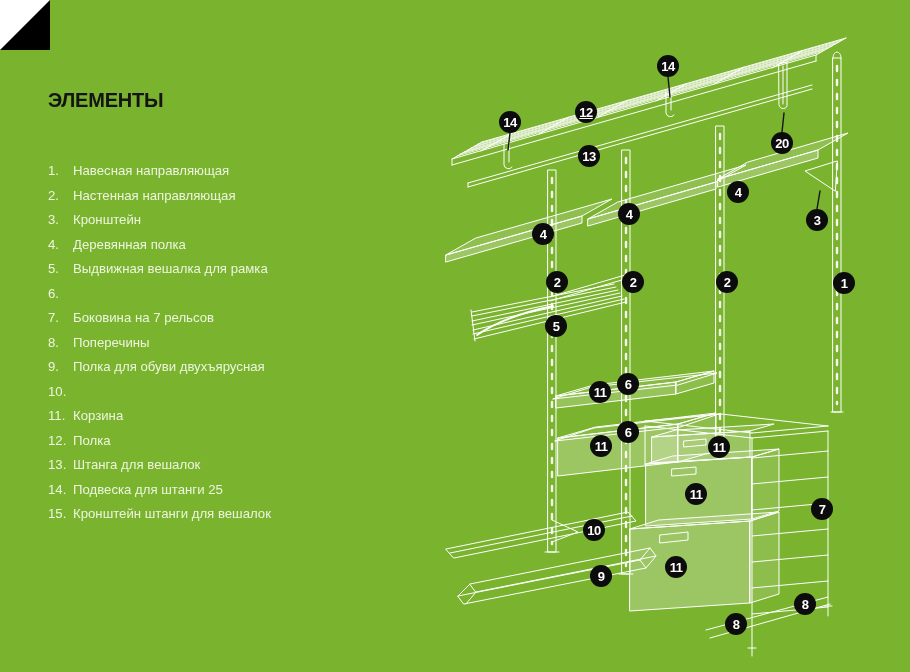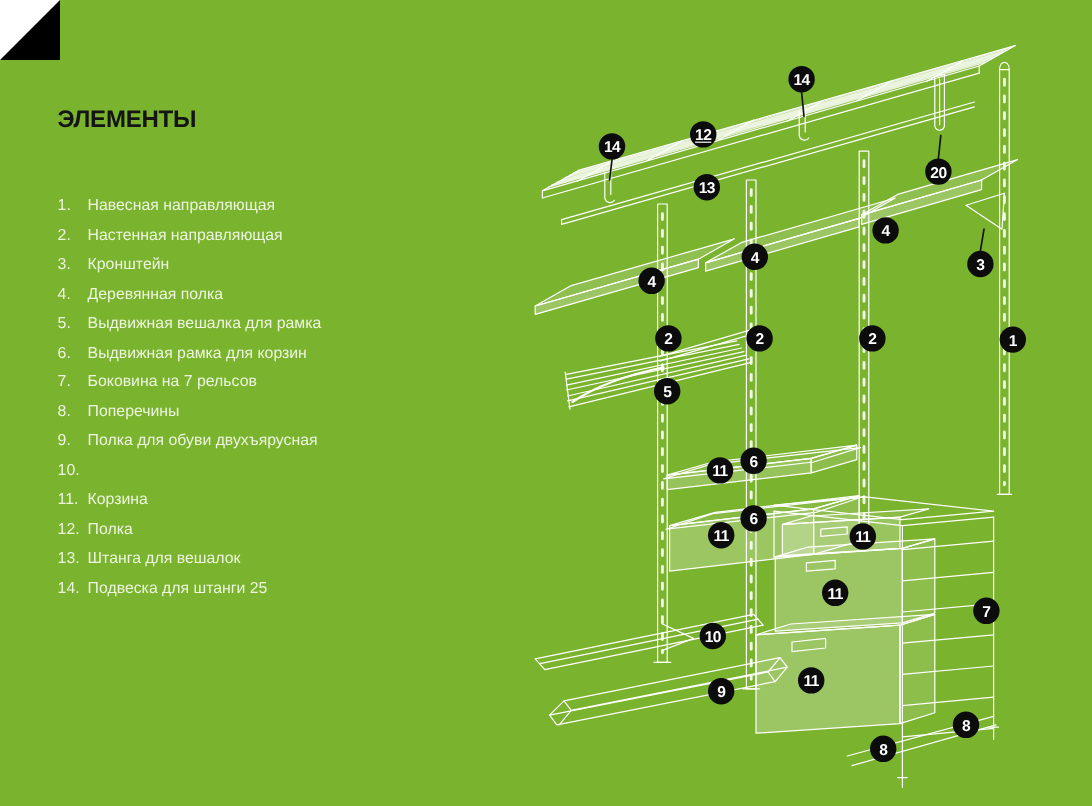--- a/index.html
+++ b/index.html
@@ -58,21 +58,20 @@
       <li>
       <span class="num">4.</span>
       <span class="lbl">Деревянная полка</span>
     </li>
       <li>
       <span class="num">5.</span>
       <span class="lbl">Выдвижная вешалка для рамка</span>
     </li>
       <li>
       <span class="num">6.</span>
-      <span class="lbl">Выдвижная рамка для корзин</span>
     </li>
       <li>
       <span class="num">7.</span>
       <span class="lbl">Боковина на 7 рельсов</span>
     </li>
       <li>
       <span class="num">8.</span>
       <span class="lbl">Поперечины</span>
     </li>
       <li>
@@ -90,20 +89,24 @@
       <span class="num">12.</span>
       <span class="lbl">Полка</span>
     </li>
       <li>
       <span class="num">13.</span>
       <span class="lbl">Штанга для вешалок</span>
     </li>
       <li>
       <span class="num">14.</span>
       <span class="lbl">Подвеска для штанги 25</span>
+    </li>
+      <li>
+      <span class="num">15.</span>
+      <span class="lbl">Кронштейн штанги для вешалок</span>
     </li>
     </ol>
 
 </div>
 
 <div class="diagram">
   <svg class="art" width="910" height="672" viewBox="0 0 910 672">
     <g stroke="#ffffff" stroke-width="1" fill="none" stroke-linejoin="round" stroke-linecap="round">
 
       <g>

